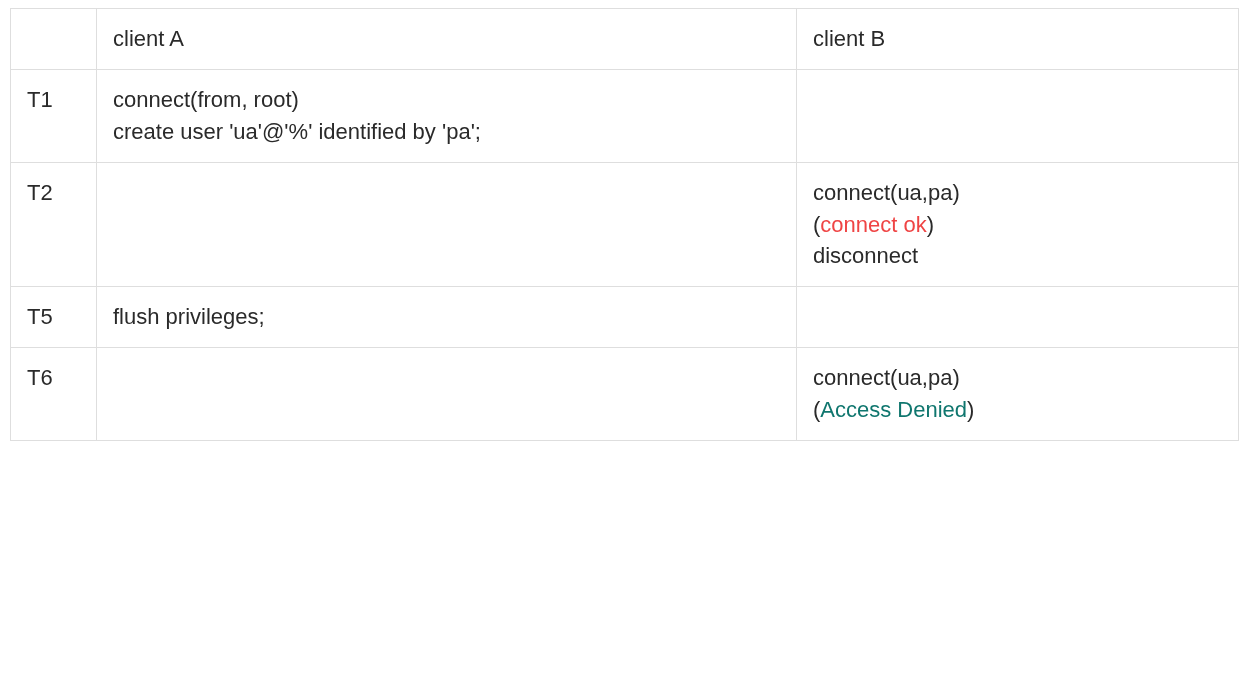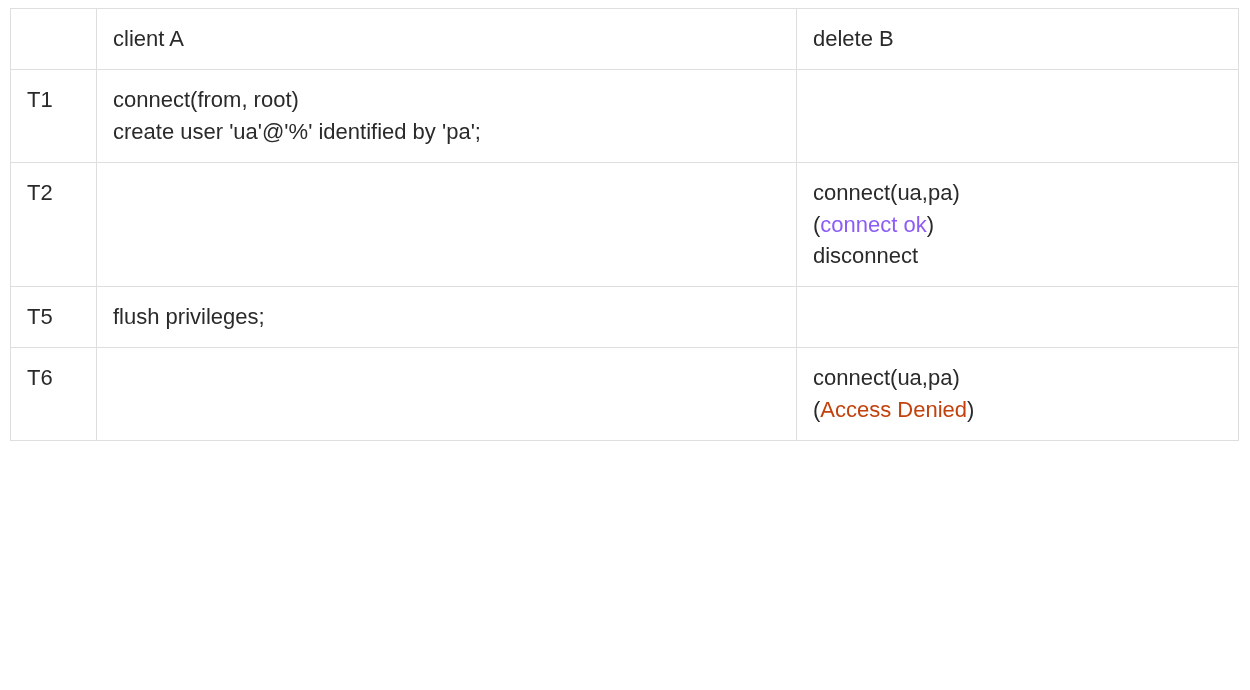--- a/index.html
+++ b/index.html
@@ -26,38 +26,38 @@
   col.c2 { width: 442px; }
   th, td {
     border: 1px solid #dedede;
     padding: 14px 16px;
     vertical-align: top;
     text-align: left;
     font-weight: 400;
     line-height: 1.45;
     background: #ffffff;
   }
-  .ok { color: #8b5cf6; text-align: right; }
-  .err { color: #c2410c; }
+  .ok { color: #ef4444; text-align: right; }
+  .err { color: #0f766e; }
 </style>
 </head>
 <body>
 
 <div class="wrap">
 <table>
   <colgroup>
     <col class="c0">
         <col class="c1">
         <col class="c2">
   </colgroup>
   <thead>
     <tr>
       <th></th>
       <th>client A</th>
-      <th>delete B</th>
+      <th>client B</th>
     </tr>
   </thead>
   <tbody>
 
     <tr>
       <td>T1</td>
       <td>
         <span>connect(from, root)</span><br>
         <span>create user 'ua'@'%' identified by 'pa';</span>
       </td>

